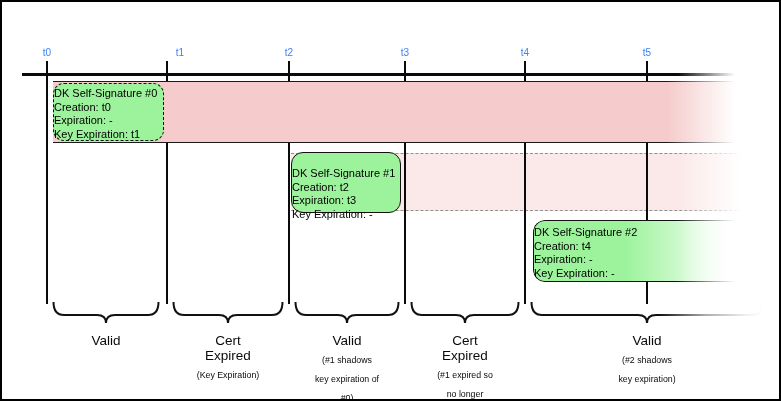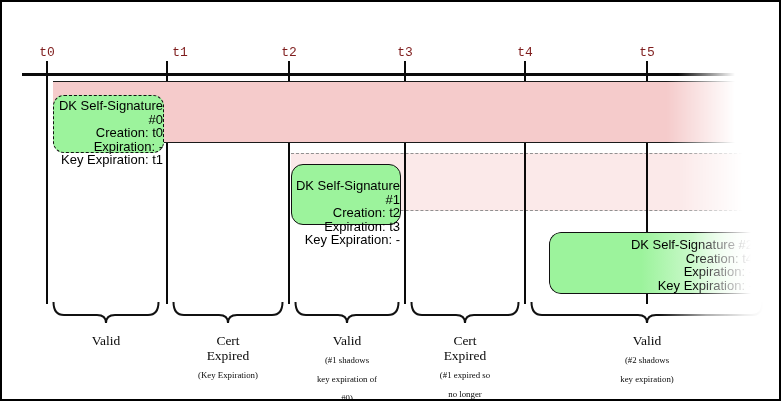--- a/index.html
+++ b/index.html
@@ -22,21 +22,21 @@
             mask-image: linear-gradient(to right, #000 92%, transparent 100%);
   }
 
   
   .vline {
     position: absolute; top: 59px; width: 2px; height: 243px;
     background: #0a0a0a; z-index: 2;
   }
   .tick-label {
     position: absolute; top: 43px; width: 40px; text-align: center;
-    font-size: 13px; line-height: 15px; color: #7f1d1d; z-index: 2; font-family: Liberation Mono, monospace;
+    font-size: 10px; line-height: 15px; color: #3b82f6; z-index: 2;
   }
 
   
   .band-strong {
     position: absolute; left: 51px; top: 79px; width: 682px; height: 62px;
     background: var(--expired-band-strong, #f5cbcb);
     border-top: 1.5px solid #1a1a1a; border-bottom: 1.5px solid #1a1a1a;
     z-index: 3;
     -webkit-mask-image: linear-gradient(to right, #000 90%, transparent 100%);
             mask-image: linear-gradient(to right, #000 90%, transparent 100%);
@@ -47,50 +47,50 @@
     border-top: 1px dashed #909090; border-bottom: 1px dashed #909090;
     z-index: 1;
     -webkit-mask-image: linear-gradient(to right, #000 85%, transparent 99%);
             mask-image: linear-gradient(to right, #000 85%, transparent 99%);
   }
 
   
   .sigbox {
     position: absolute; z-index: 4;
     background: var(--signature-green, #9cf39c);
-    text-align: right; font-size: 13px; line-height: 13.5px; color: #000; margin-top: 12px;
+    text-align: left; font-size: 11px; line-height: 13.5px; color: #000;
   }
   .sigbox-0 {
     left: 51px; top: 81px; width: 111px; height: 58px;
     border: 1.6px dashed #111; border-radius: 11px; padding-top: 3px;
   }
   .sigbox-1 {
     left: 289px; top: 150px; width: 110px; height: 61px;
     border: 1.8px solid #111; border-radius: 12px; padding-top: 14px;
   }
   .sigbox-2 {
-    left: 547px; top: 218px; width: 204px; height: 62px;
+    left: 531px; top: 218px; width: 204px; height: 62px;
     border: 1.8px solid #111; border-right: none;
     border-radius: 12px 0 0 12px; padding-top: 5px;
     background: linear-gradient(to right, var(--signature-green, #9cf39c) 45%, #ffffff 100%);
     -webkit-mask-image: linear-gradient(to right, #000 70%, transparent 99%);
             mask-image: linear-gradient(to right, #000 70%, transparent 99%);
   }
 
   
   .brace { position: absolute; top: 300px; height: 22px; z-index: 2; }
   .brace svg { display: block; }
   .brace-fade {
     -webkit-mask-image: linear-gradient(to right, #000 55%, rgba(0,0,0,.35) 75%, rgba(0,0,0,.07) 92%, transparent 100%);
             mask-image: linear-gradient(to right, #000 55%, rgba(0,0,0,.35) 75%, rgba(0,0,0,.07) 92%, transparent 100%);
   }
 
   
   .section {
-    position: absolute; top: 331px; width: 150px; text-align: center; z-index: 2; font-family: Liberation Serif, serif;
+    position: absolute; top: 331px; width: 150px; text-align: center; z-index: 2;
   }
   .section .main {
     font-size: 13.5px; line-height: 15px; white-space: pre-line; color: #0a0a0a;
   }
   .section .note {
     font-size: 8.8px; line-height: 19px; margin-top: 3px;
     white-space: pre-line; color: #0a0a0a;
   }
 </style>
 </head>

